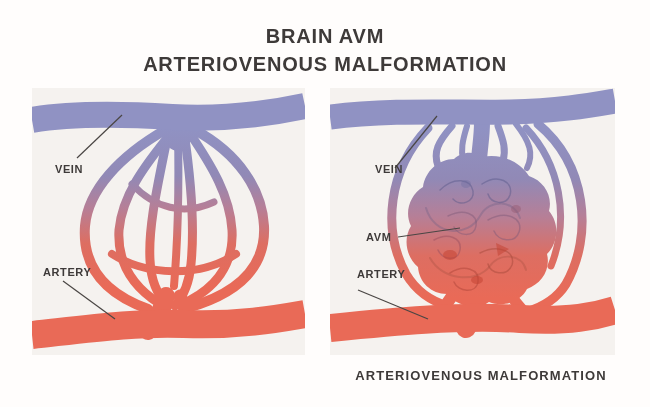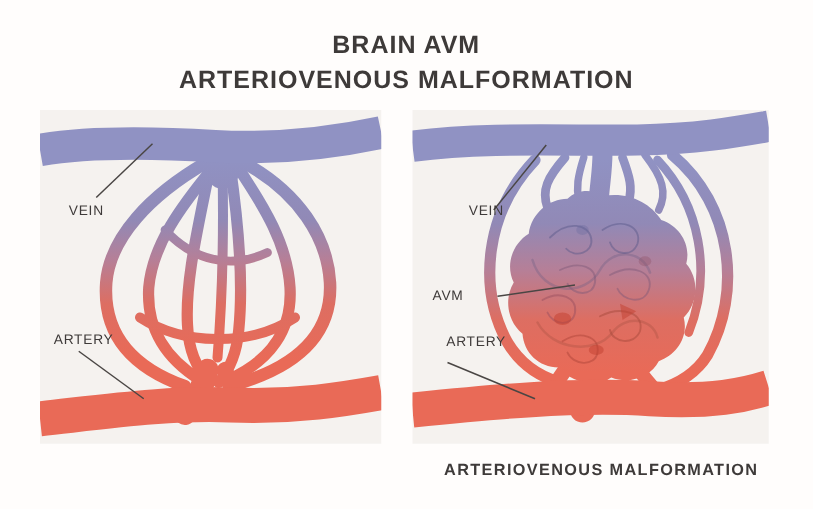--- a/index.html
+++ b/index.html
@@ -16,21 +16,21 @@
   .title-block{position:absolute;top:22px;left:0;width:650px;text-align:center;}
   .title-line{
     font-size:20px;font-weight:bold;letter-spacing:.8px;line-height:28px;
     color:var(--text);
   }
   .panel{position:absolute;top:88px;height:267px;background:var(--panel);}
   .panel-left{left:32px;width:273px;}
   .panel-right{left:330px;width:285px;}
   .panel svg{position:absolute;left:0;top:0;display:block;}
   .vessel-label{
-    position:absolute;font-size:11px;font-weight:normal;letter-spacing:.6px;
+    position:absolute;font-size:11px;font-weight:bold;letter-spacing:.6px;
     color:var(--text);white-space:nowrap;
   }
   .caption{
     position:absolute;top:368px;transform:translateX(-50%);
     font-size:13px;font-weight:bold;letter-spacing:1.1px;color:var(--text);
     white-space:nowrap;
   }
   .caption-left{left:200px;}
   .caption-right{left:481px;}
   .vein-stroke{stroke:var(--vein);}
@@ -142,19 +142,19 @@
 
       <path class="vein-stroke" fill="none" stroke-width="25" d="M0,29 C60,21 130,25 180,24 C230,23 262,17 285,13"></path>
       <path class="artery-stroke" fill="none" stroke-width="28" d="M0,240 C60,234 130,227 190,231 C240,234 266,228 285,222"></path>
 
       <line class="leader" x1="65" y1="80" x2="107" y2="28"></line>
       <line class="leader" x1="68" y1="149" x2="130" y2="140"></line>
       <line class="leader" x1="28" y1="202" x2="98" y2="231"></line>
     </svg>
 
     <span class="vessel-label" style="left:45px;top:75px">VEIN</span>
-    <span class="vessel-label" style="left:16px;top:143px">AVM</span>
+    <span class="vessel-label" style="left:36px;top:143px">AVM</span>
     <span class="vessel-label" style="left:27px;top:180px">ARTERY</span>
   </section>
 
   <div class="caption caption-right">ARTERIOVENOUS MALFORMATION</div>
 
 </div>
 
 </body></html>

